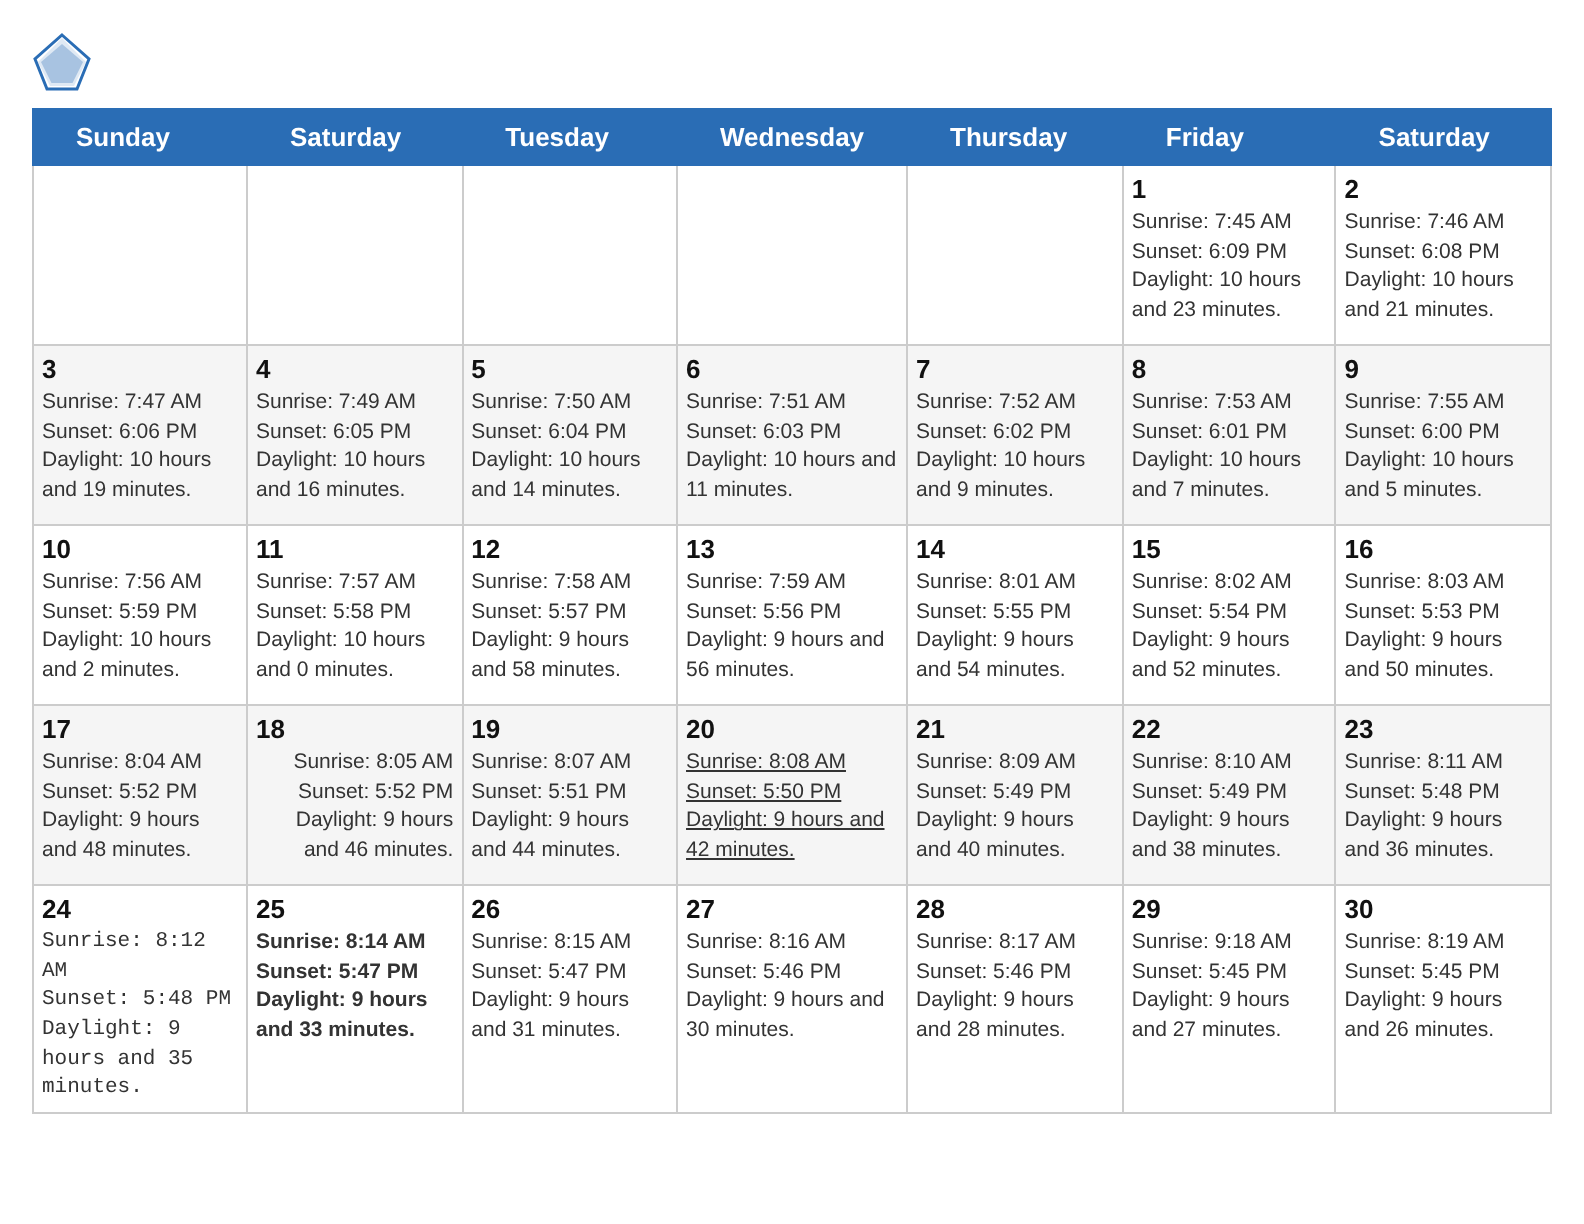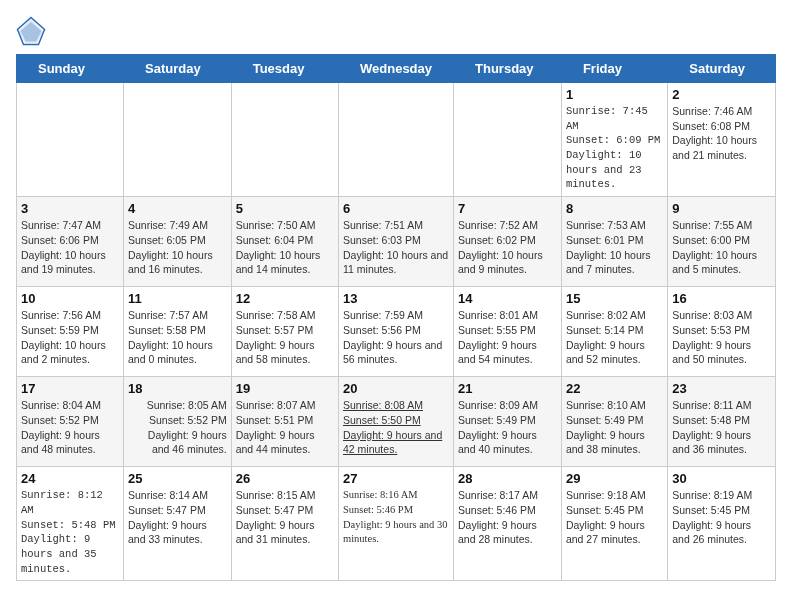--- a/index.html
+++ b/index.html
@@ -118,21 +118,21 @@
   </thead>
   <tbody id="calendar-body">
   <tr>
         <td class="empty-cell"></td>
         <td class="empty-cell"></td>
         <td class="empty-cell"></td>
         <td class="empty-cell"></td>
         <td class="empty-cell"></td>
         <td>
           <div class="day-number">1</div>
-          <div class="day-info" style="white-space: pre-line; font-family: Liberation Mono, monospace;">Sunrise: 7:45 AM
+          <div class="day-info" style="white-space: pre-line;">Sunrise: 7:45 AM
 Sunset: 6:09 PM
 Daylight: 10 hours and 23 minutes.</div>
         </td>
         <td>
           <div class="day-number">2</div>
           <div class="day-info" style="white-space: pre-line;">Sunrise: 7:46 AM
 Sunset: 6:08 PM
 Daylight: 10 hours and 21 minutes.</div>
         </td>
       </tr>
@@ -207,21 +207,21 @@
         </td>
         <td>
           <div class="day-number">14</div>
           <div class="day-info" style="white-space: pre-line;">Sunrise: 8:01 AM
 Sunset: 5:55 PM
 Daylight: 9 hours and 54 minutes.</div>
         </td>
         <td>
           <div class="day-number">15</div>
           <div class="day-info" style="white-space: pre-line;">Sunrise: 8:02 AM
-Sunset: 5:14 PM
+Sunset: 5:54 PM
 Daylight: 9 hours and 52 minutes.</div>
         </td>
         <td>
           <div class="day-number">16</div>
           <div class="day-info" style="white-space: pre-line;">Sunrise: 8:03 AM
 Sunset: 5:53 PM
 Daylight: 9 hours and 50 minutes.</div>
         </td>
       </tr>
       <tr>
@@ -270,33 +270,33 @@
       </tr>
       <tr>
         <td>
           <div class="day-number">24</div>
           <div class="day-info" style="white-space: pre-line; font-family: Liberation Mono, monospace;">Sunrise: 8:12 AM
 Sunset: 5:48 PM
 Daylight: 9 hours and 35 minutes.</div>
         </td>
         <td>
           <div class="day-number">25</div>
-          <div class="day-info" style="white-space: pre-line;">Sunrise: 8:14 AM
+          <div class="day-info" style="white-space: pre-line; font-weight: bold;">Sunrise: 8:14 AM
 Sunset: 5:47 PM
 Daylight: 9 hours and 33 minutes.</div>
         </td>
         <td>
           <div class="day-number">26</div>
           <div class="day-info" style="white-space: pre-line;">Sunrise: 8:15 AM
 Sunset: 5:47 PM
 Daylight: 9 hours and 31 minutes.</div>
         </td>
         <td>
           <div class="day-number">27</div>
-          <div class="day-info" style="white-space: pre-line; font-family: Liberation Serif, serif;">Sunrise: 8:16 AM
+          <div class="day-info" style="white-space: pre-line;">Sunrise: 8:16 AM
 Sunset: 5:46 PM
 Daylight: 9 hours and 30 minutes.</div>
         </td>
         <td>
           <div class="day-number">28</div>
           <div class="day-info" style="white-space: pre-line;">Sunrise: 8:17 AM
 Sunset: 5:46 PM
 Daylight: 9 hours and 28 minutes.</div>
         </td>
         <td>

